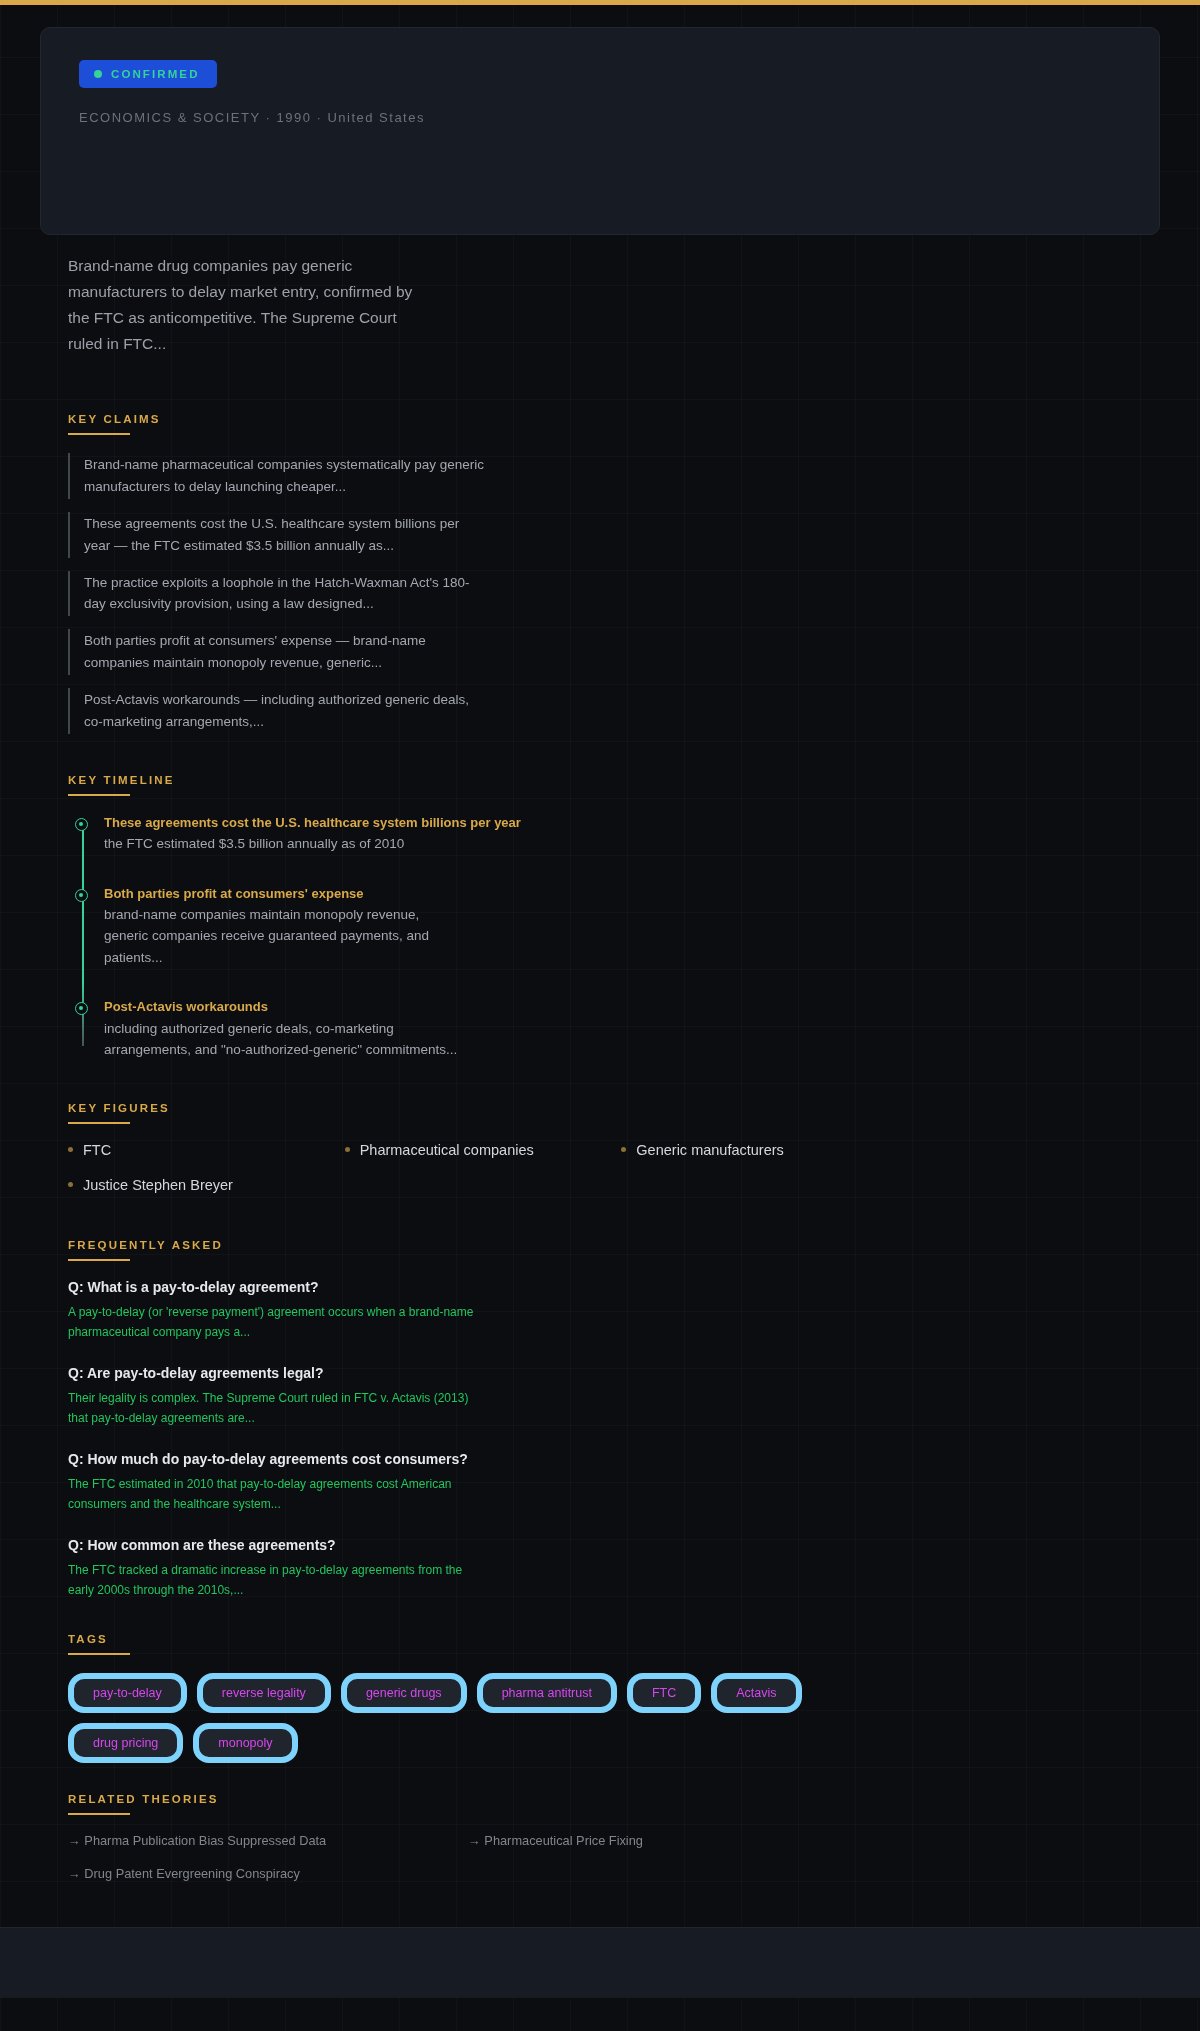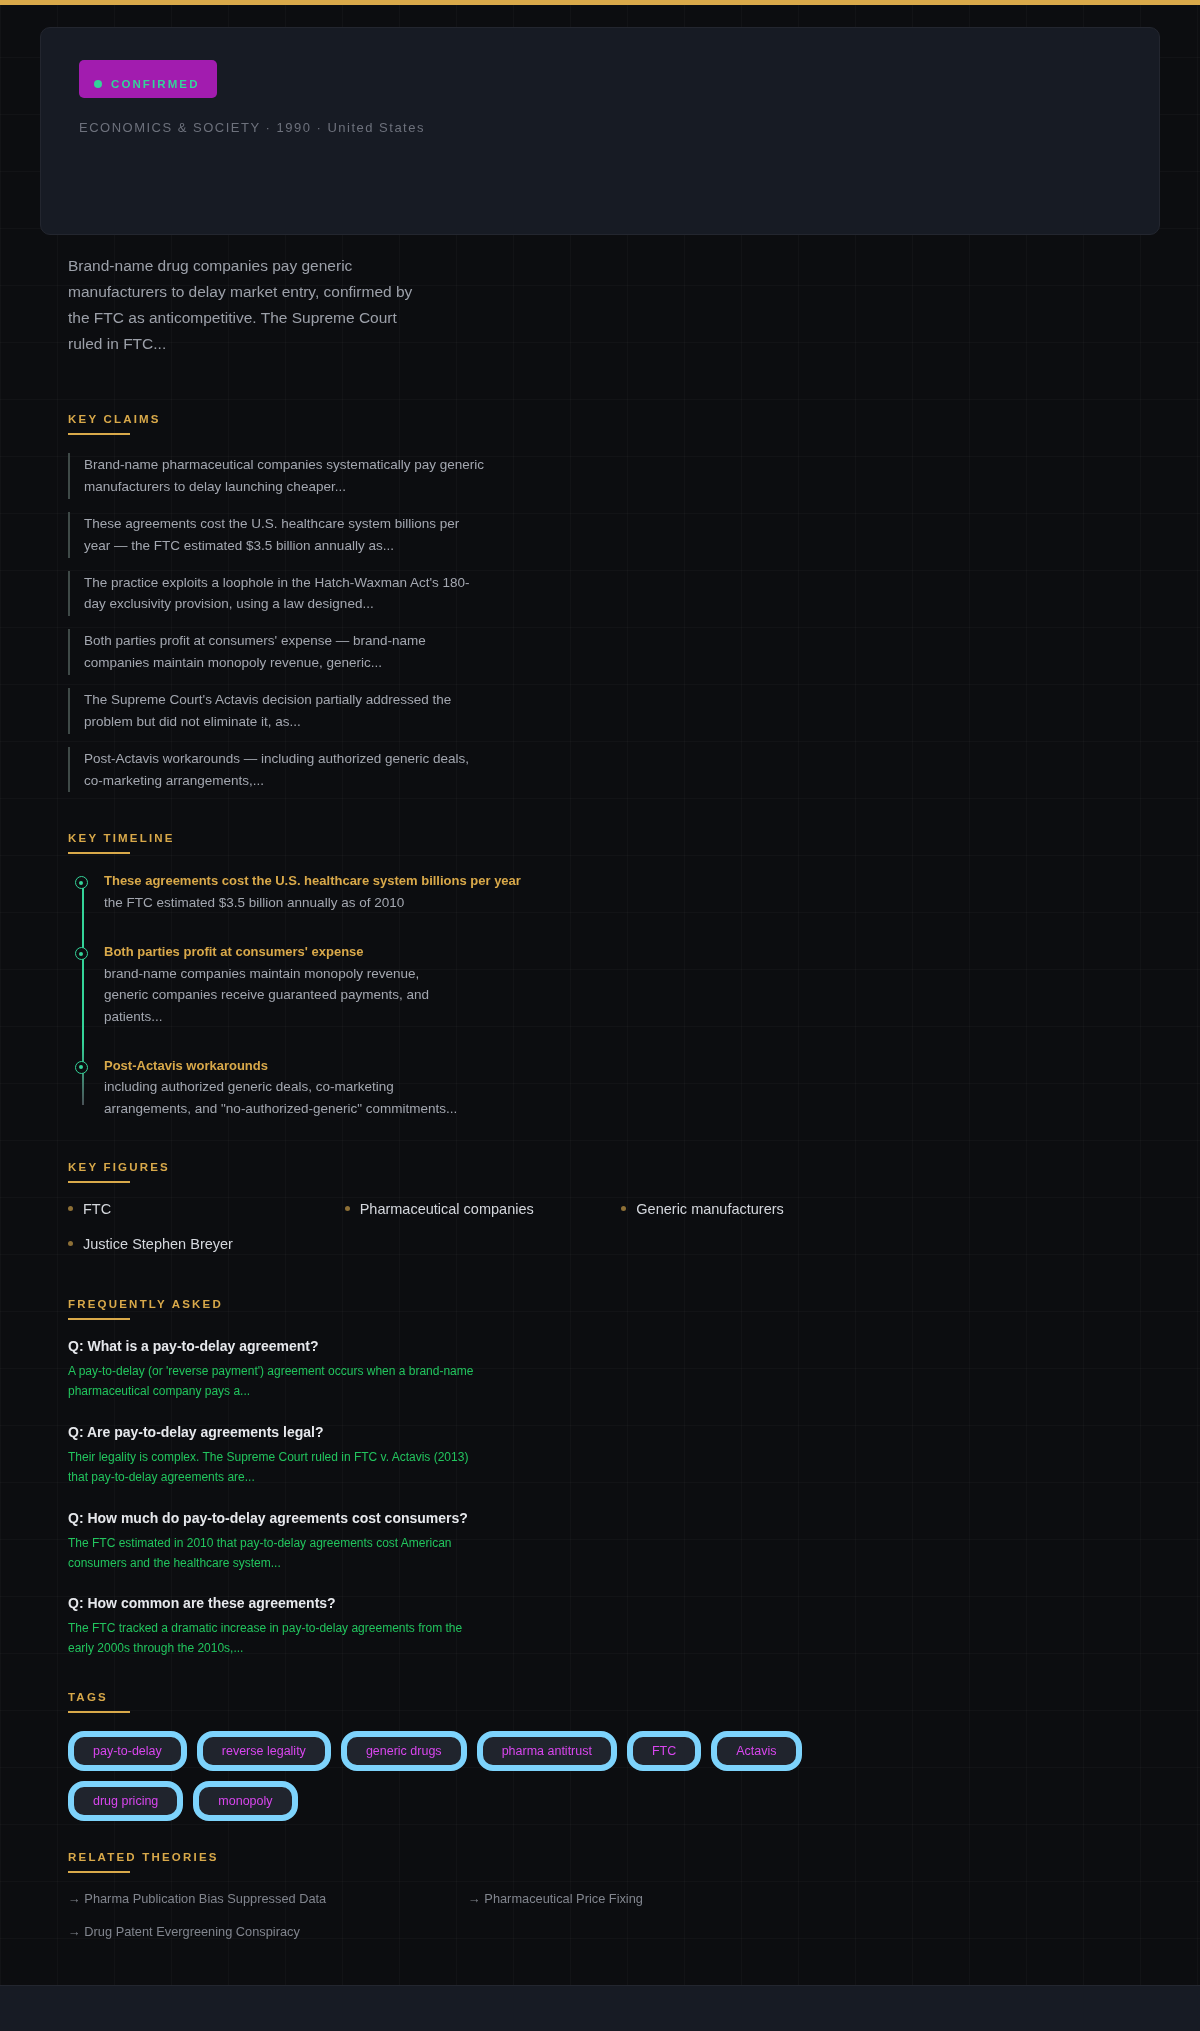--- a/index.html
+++ b/index.html
@@ -51,23 +51,23 @@
     border: 1px solid #23262f;
     border-radius: 10px;
     padding: 32px 38px 40px 38px;
     min-height: 208px;
   }
 
   .badge {
     display: inline-flex;
     align-items: center;
     gap: 9px;
-    background: #a21caf;
+    background: #1d4ed8;
     border-radius: 5px;
-    padding: 18px 17px 8px 15px;
+    padding: 8px 17px 8px 15px;
   }
   .badge-dot {
     width: 8px; height: 8px;
     border-radius: 50%;
     background: #34d399;
     display: block;
   }
   .badge-label {
     font-size: 11.5px;
     font-weight: bold;
@@ -305,23 +305,20 @@
         <div class="claim">
           <div class="claim-text">These agreements cost the U.S. healthcare system billions per year — the FTC estimated $3.5 billion annually as...</div>
         </div>
         <div class="claim">
           <div class="claim-text">The practice exploits a loophole in the Hatch-Waxman Act's 180-day exclusivity provision, using a law designed...</div>
         </div>
         <div class="claim">
           <div class="claim-text">Both parties profit at consumers' expense — brand-name companies maintain monopoly revenue, generic...</div>
         </div>
         <div class="claim">
-          <div class="claim-text">The Supreme Court's Actavis decision partially addressed the problem but did not eliminate it, as...</div>
-        </div>
-        <div class="claim">
           <div class="claim-text">Post-Actavis workarounds — including authorized generic deals, co-marketing arrangements,...</div>
         </div>
       </div>
     </div>
 
     <div class="section" id="key-timeline">
       <div class="section-head">KEY TIMELINE</div>
       <div class="section-rule"></div>
       <div class="timeline">
         <div class="timeline-rail"></div>

